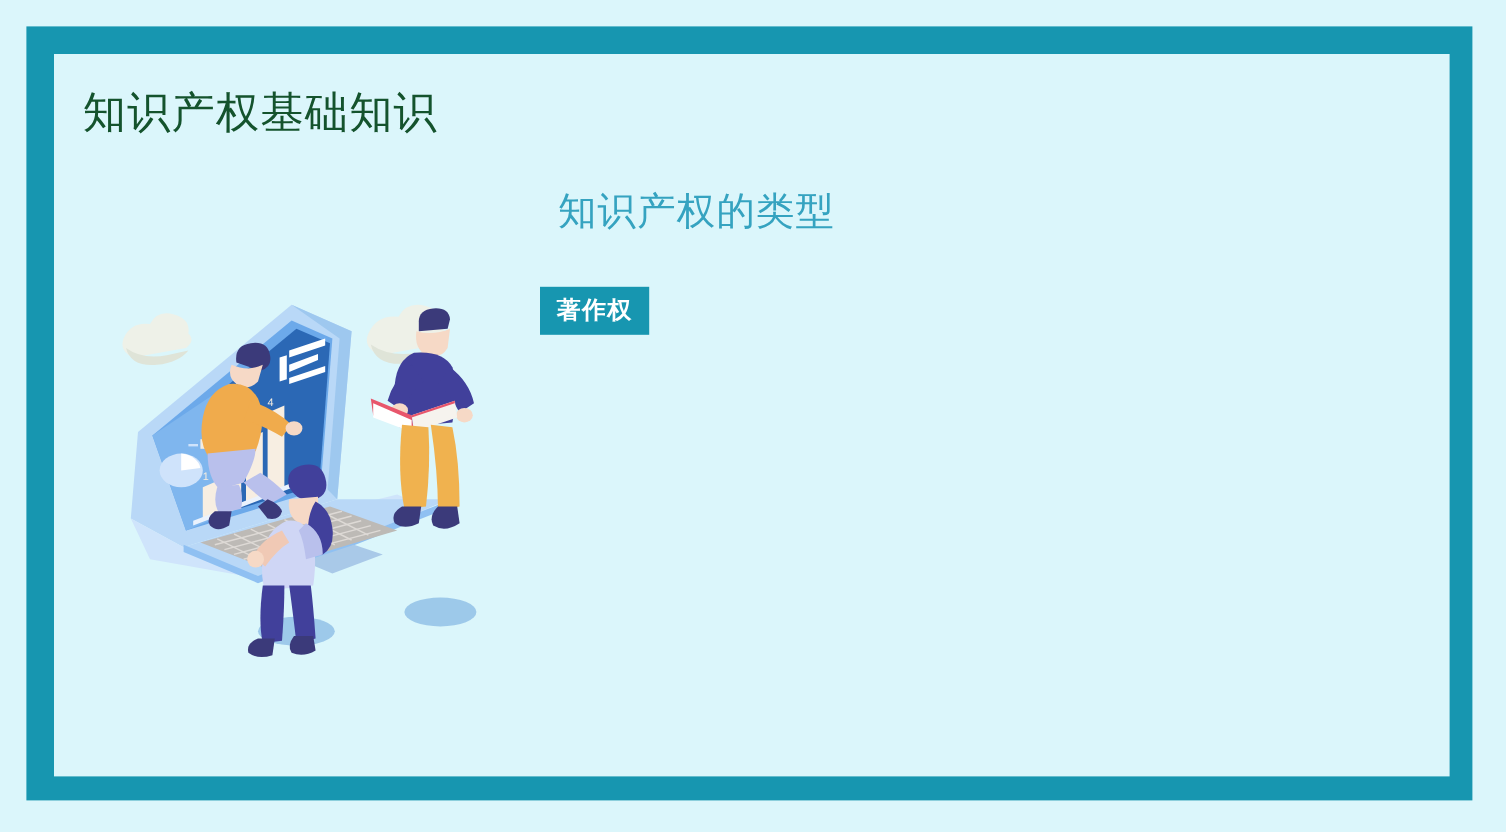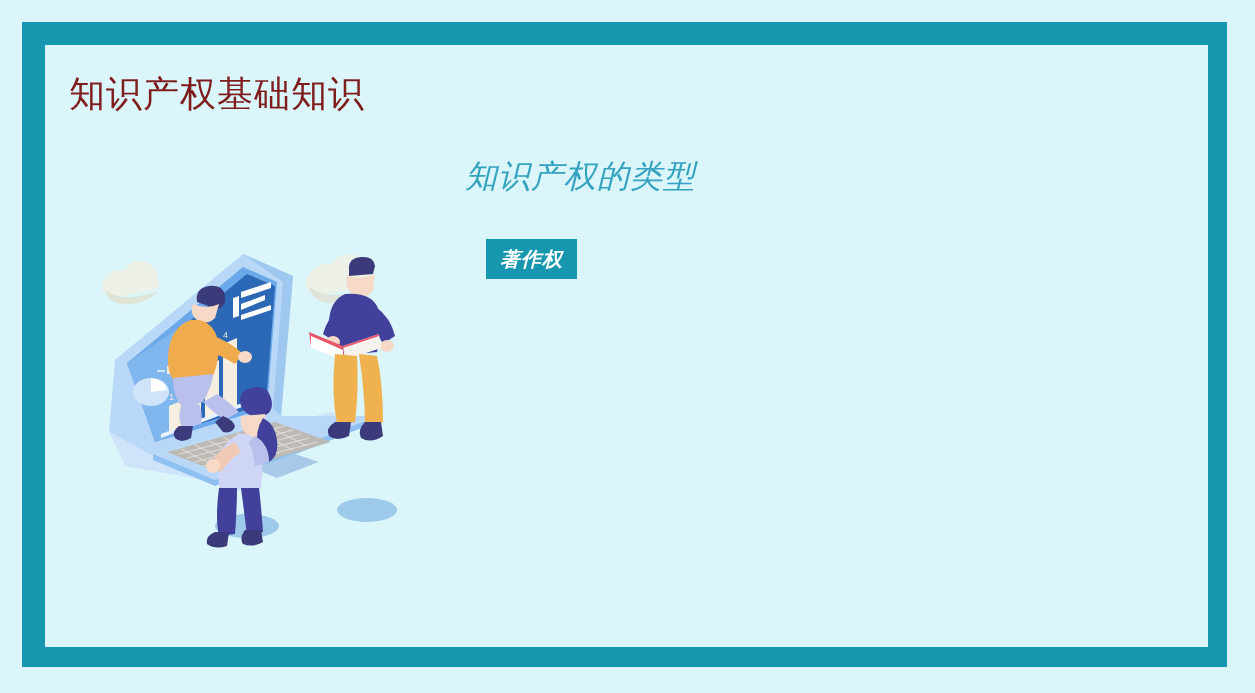--- a/index.html
+++ b/index.html
@@ -46,54 +46,52 @@
     width: 1163px;
     height: 602px;
   }
 
   .page-title {
     position: absolute;
     left: 24px;
     top: 27px;
     font-size: 36px;
     line-height: 44px;
-    color: #7f1d1d;
+    color: #14532d;
     letter-spacing: 1px;
     white-space: nowrap;
   }
 
   .illustration {
     position: absolute;
     left: 50px;
     top: 175px;
     width: 340px;
     height: 330px;
   }
 
   .right-panel {
     position: absolute;
     left: 405px;
     top: 110px;
     width: 730px;
-    font-style: italic;
   }
 
   .section-title {
     font-size: 32px;
     line-height: 42px;
     color: #35a3c0;
     letter-spacing: 1px;
     margin: 0 0 42px 15px;
     white-space: nowrap;
   }
 
   .columns {
     display: flex;
     gap: 34px;
-    justify-content: flex-end;
   }
   .column {
     width: 330px;
   }
 
   .badge {
     display: inline-block;
     background: #1796b0;
     color: #ffffff;
     font-family: "Liberation Sans", "DejaVu Sans", sans-serif;

